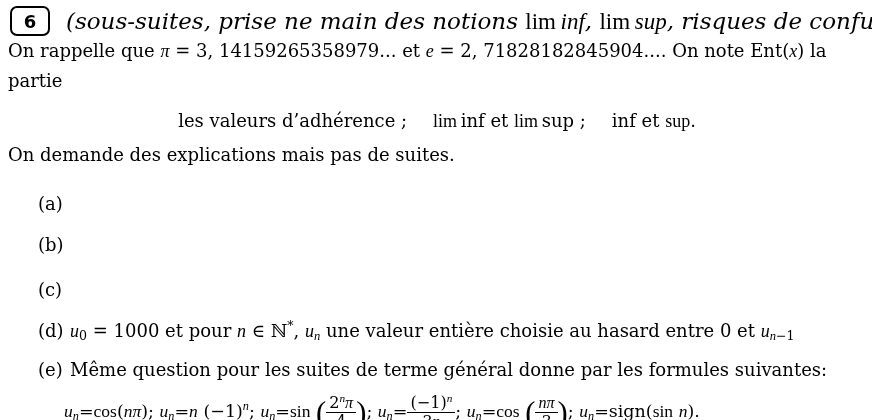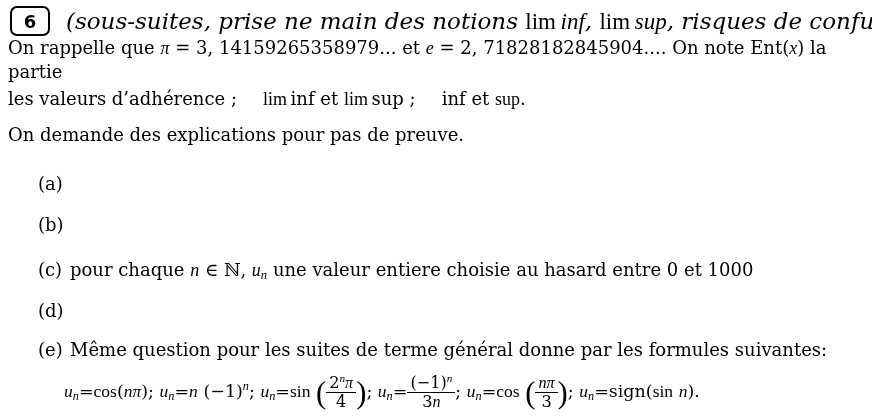--- a/index.html
+++ b/index.html
@@ -10,22 +10,22 @@
   }
   .header-row{display:flex;align-items:center;height:30px;}
   .numbox{
     display:inline-flex;align-items:center;justify-content:center;
     border:2px solid #000;border-radius:7px;
     min-width:22px;height:26px;padding:0 7px;
     font-family:"DejaVu Sans",sans-serif;font-weight:bold;font-size:18px;
     margin-right:16px;margin-left:2px;
   }
   .ex-title{font-style:italic;font-size:23px;white-space:nowrap;}
-  .intro{line-height:23px;}
-  .centered{line-height:32px;margin-top:0;}
+  .intro{line-height:30px;}
+  .centered{line-height:27px;text-align:center;margin-top:11px;}
   .note{margin-top:8px;line-height:23px;}
   .item{display:flex;align-items:baseline;margin-left:30px;line-height:24px;}
   .item-a{margin-top:26px;}
   .item-b{margin-top:17px;}
   .item-c{margin-top:21px;}
   .item-d{margin-top:17px;}
   .item-e{margin-top:15px;}
   .ilabel{min-width:32px;}
   .formula-line{margin:6px 0 0 56px;line-height:46px;white-space:nowrap;font-size:17.5px;}
   i,.mi{font-family:"Liberation Serif",serif;font-style:italic;}
@@ -48,37 +48,37 @@
     <span class="numbox">
       <span>6</span>
     </span>
     <span class="ex-title">(sous-suites, prise ne main des notions <span class="cm">lim</span> <span class="mi">inf</span>, <span class="cm">lim</span> <span class="mi">sup</span>, risques de confusion avec <span class="cm">inf</span>, <span class="cm">sup</span>)</span>
   </div>
 
   <div class="intro">On rappelle que <i>π</i> = 3, 14159265358979... et <i>e</i> = 2, 71828182845904.... On note Ent(<i>x</i>) la partie</div>
 
   <div class="centered">les valeurs d’adhérence ;<span class="sp"></span><span class="cm">lim</span> inf et <span class="cm">lim</span> sup ;<span class="sp"></span>inf et <span class="cm">sup</span>.</div>
 
-  <div class="note">On demande des explications pour pas de preuve.</div>
+  <div class="note">On demande des explications mais pas de suites.</div>
 
   <div class="item item-a">
     <span class="ilabel">(a)</span>
   </div>
 
   <div class="item item-b">
     <span class="ilabel">(b)</span>
   </div>
 
   <div class="item item-c">
     <span class="ilabel">(c)</span>
-    <span>pour chaque <i>n</i> ∈ ℕ, <i>u</i><sub><i>n</i></sub> une valeur entiere choisie au hasard entre 0 et 1000</span>
   </div>
 
   <div class="item item-d">
     <span class="ilabel">(d)</span>
+    <span><i>u</i><sub>0</sub> = 1000 et pour <i>n</i> ∈ ℕ<sup>*</sup>, <i>u</i><sub><i>n</i></sub> une valeur entière choisie au hasard entre 0 et <i>u</i><sub><i>n</i>−1</sub></span>
   </div>
 
   <div class="item item-e">
     <span class="ilabel">(e)</span>
     <span>Même question pour les suites de terme général donne par les formules suivantes:</span>
   </div>
 
   <div class="formula-line"><i>u</i><sub><i>n</i></sub>=<span class="cm">cos</span>(<i>nπ</i>); <i>u</i><sub><i>n</i></sub>=<i>n</i> (−1)<sup><i>n</i></sup>; <i>u</i><sub><i>n</i></sub>=<span class="cm">sin</span> <span class="bigp">(</span><span class="frac"><span class="fnum">2<sup><i>n</i></sup><i>π</i></span><span class="fden">4</span></span><span class="bigp">)</span>; <i>u</i><sub><i>n</i></sub>=<span class="frac"><span class="fnum">(−1)<sup><i>n</i></sup></span><span class="fden">3<i>n</i></span></span>; <i>u</i><sub><i>n</i></sub>=<span class="cm">cos</span> <span class="bigp">(</span><span class="frac"><span class="fnum"><i>nπ</i></span><span class="fden">3</span></span><span class="bigp">)</span>; <i>u</i><sub><i>n</i></sub>=sign(<span class="cm">sin</span> <i>n</i>).</div>
 
 </div>

